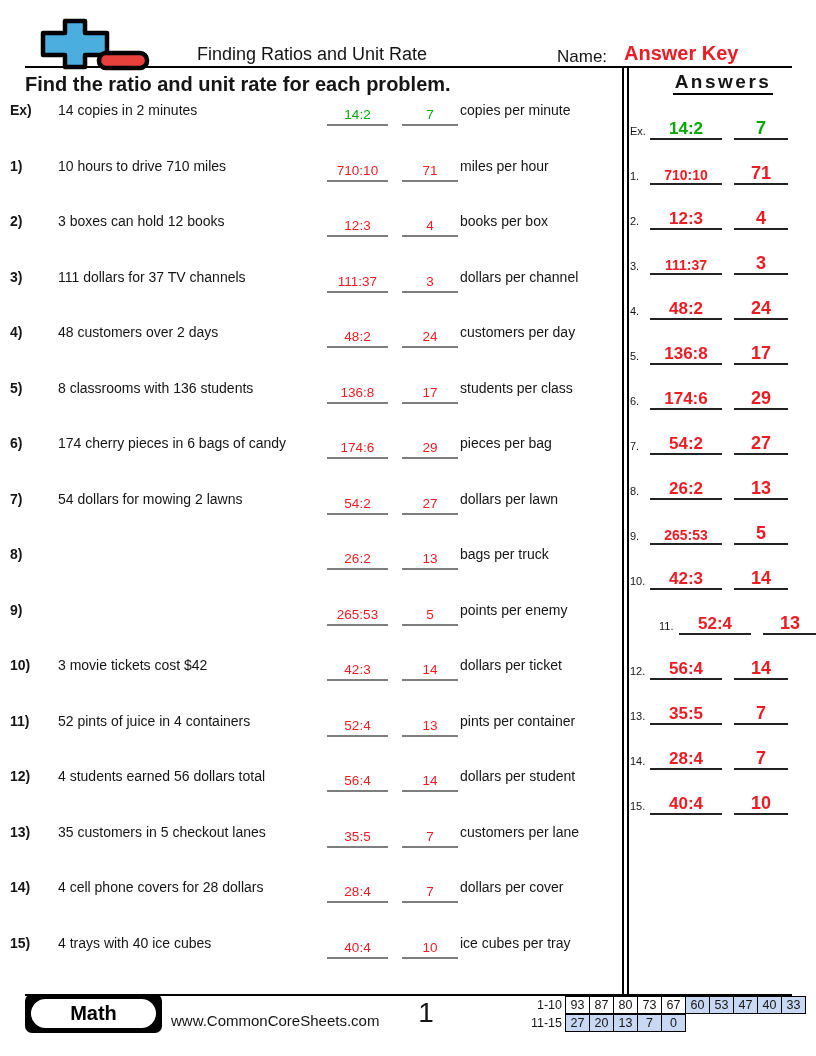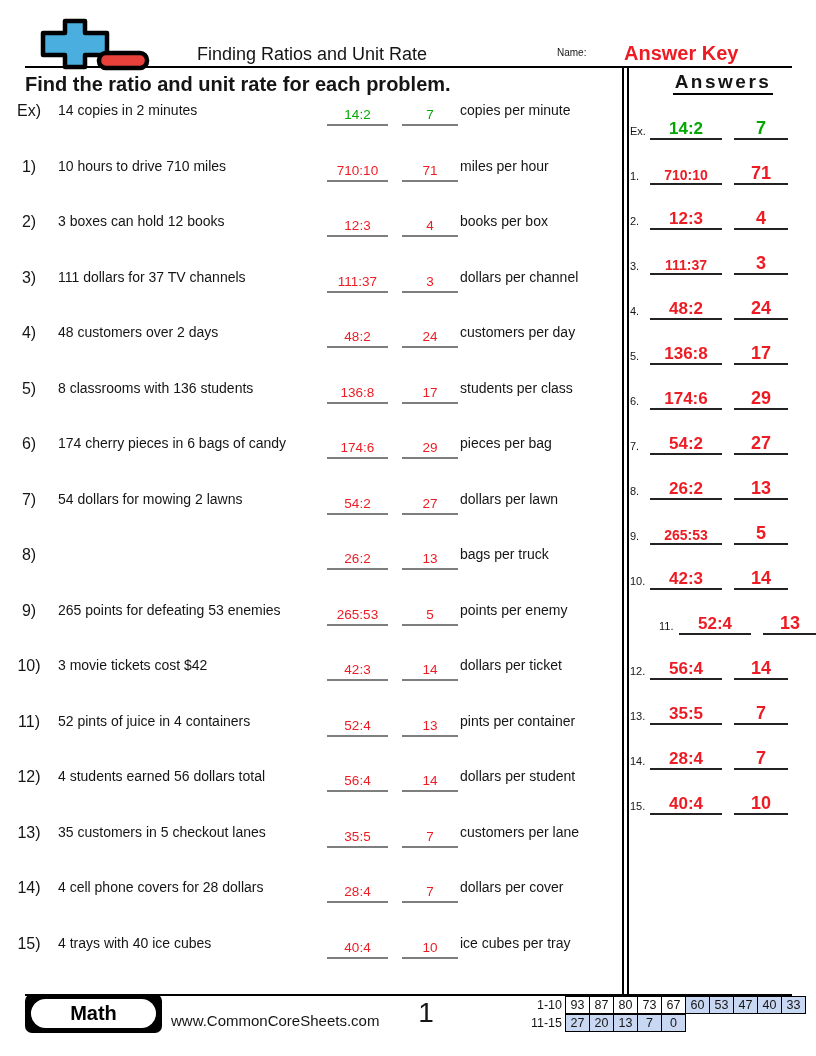--- a/index.html
+++ b/index.html
@@ -4,32 +4,32 @@
 <style>
   html,body { margin:0; padding:0; background:#fff; }
   .page {
     position:relative; width:816px; height:1056px; background:#fff;
     font-family:"Liberation Sans", sans-serif; color:var(--ink,#151515);
     overflow:hidden;
   }
   
   .logo { position:absolute; left:36px; top:16px; width:118px; height:56px; }
   .title { position:absolute; left:0; top:44px; width:624px; text-align:center; font-size:18px; }
-  .name-label { position:absolute; left:557px; top:47px; font-size:10px; }
+  .name-label { position:absolute; left:557px; top:47px; font-size:17px; }
   .name-value { position:absolute; left:624px; top:42px; font-size:20px; font-weight:bold; color:var(--answer-red,#ED1C24); }
   .header-line { position:absolute; left:25px; top:66px; width:767px; height:2px; background:#000; }
   .instruction { position:absolute; left:25px; top:73px; font-size:20px; font-weight:bold; }
   .vline { position:absolute; top:68px; width:2px; height:927px; background:#000; }
   .v1 { left:622px; } .v2 { left:627px; }
   .answers-title { position:absolute; left:630px; top:71px; width:186px; text-align:center;
     font-size:19px; font-weight:bold; letter-spacing:2.5px; }
   .answers-title span { border-bottom:2px solid #000; padding:0 2px 1px 2px; }
   
   .prow { position:absolute; left:10px; width:612px; height:24px; }
-  .pnum { position:absolute; left:0; top:2px; width:38px; text-align:center; font-weight:normal; font-size:16px; }
+  .pnum { position:absolute; left:0; top:2px; width:38px; text-align:left; font-weight:bold; font-size:14px; }
   .ptext { position:absolute; left:48px; top:2px; font-size:14px; white-space:nowrap; }
   .blank { position:absolute; top:0; height:24px; border-bottom:2px solid #7e7e7e;
     display:flex; align-items:flex-end; justify-content:center;
     font-size:13.5px; line-height:1.25; color:var(--answer-red,#ED1C24); }
   .b1 { left:317px; width:61px; }
   .b2 { left:392px; width:56px; }
   .plabel { position:absolute; left:450px; top:2px; font-size:14px; white-space:nowrap; }
   .prow.ex .blank { color:var(--example-green,#00A800); }
   
   .arow { position:absolute; left:630px; width:160px; height:24px; }
@@ -134,21 +134,20 @@
     <span class="plabel">dollars per lawn</span>
   </div>
       <div class="prow" style="top: 544px;">
     <span class="pnum">8)</span>
     <span class="blank b1">26:2</span>
     <span class="blank b2">13</span>
     <span class="plabel">bags per truck</span>
   </div>
       <div class="prow" style="top: 599.5px;">
     <span class="pnum">9)</span>
-    <span class="ptext">265 points for defeating 53 enemies</span>
     <span class="blank b1">265:53</span>
     <span class="blank b2">5</span>
     <span class="plabel">points per enemy</span>
   </div>
       <div class="prow" style="top: 655px;">
     <span class="pnum">10)</span>
     <span class="ptext">3 movie tickets cost $42</span>
     <span class="blank b1">42:3</span>
     <span class="blank b2">14</span>
     <span class="plabel">dollars per ticket</span>

